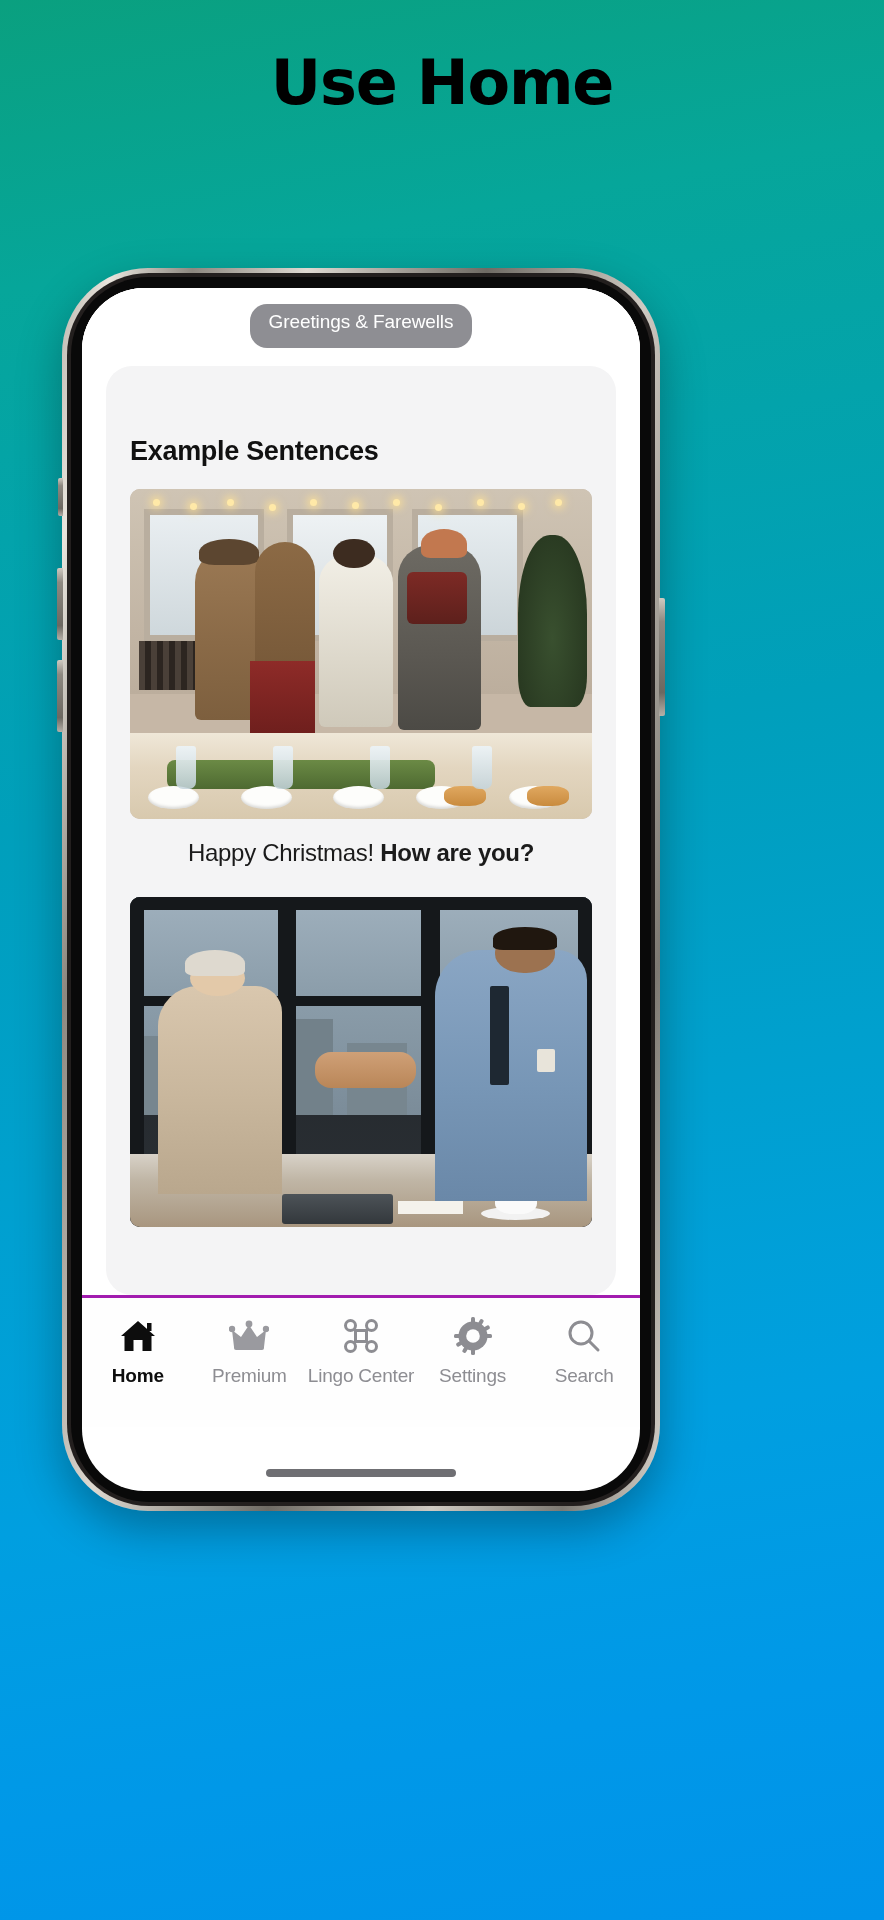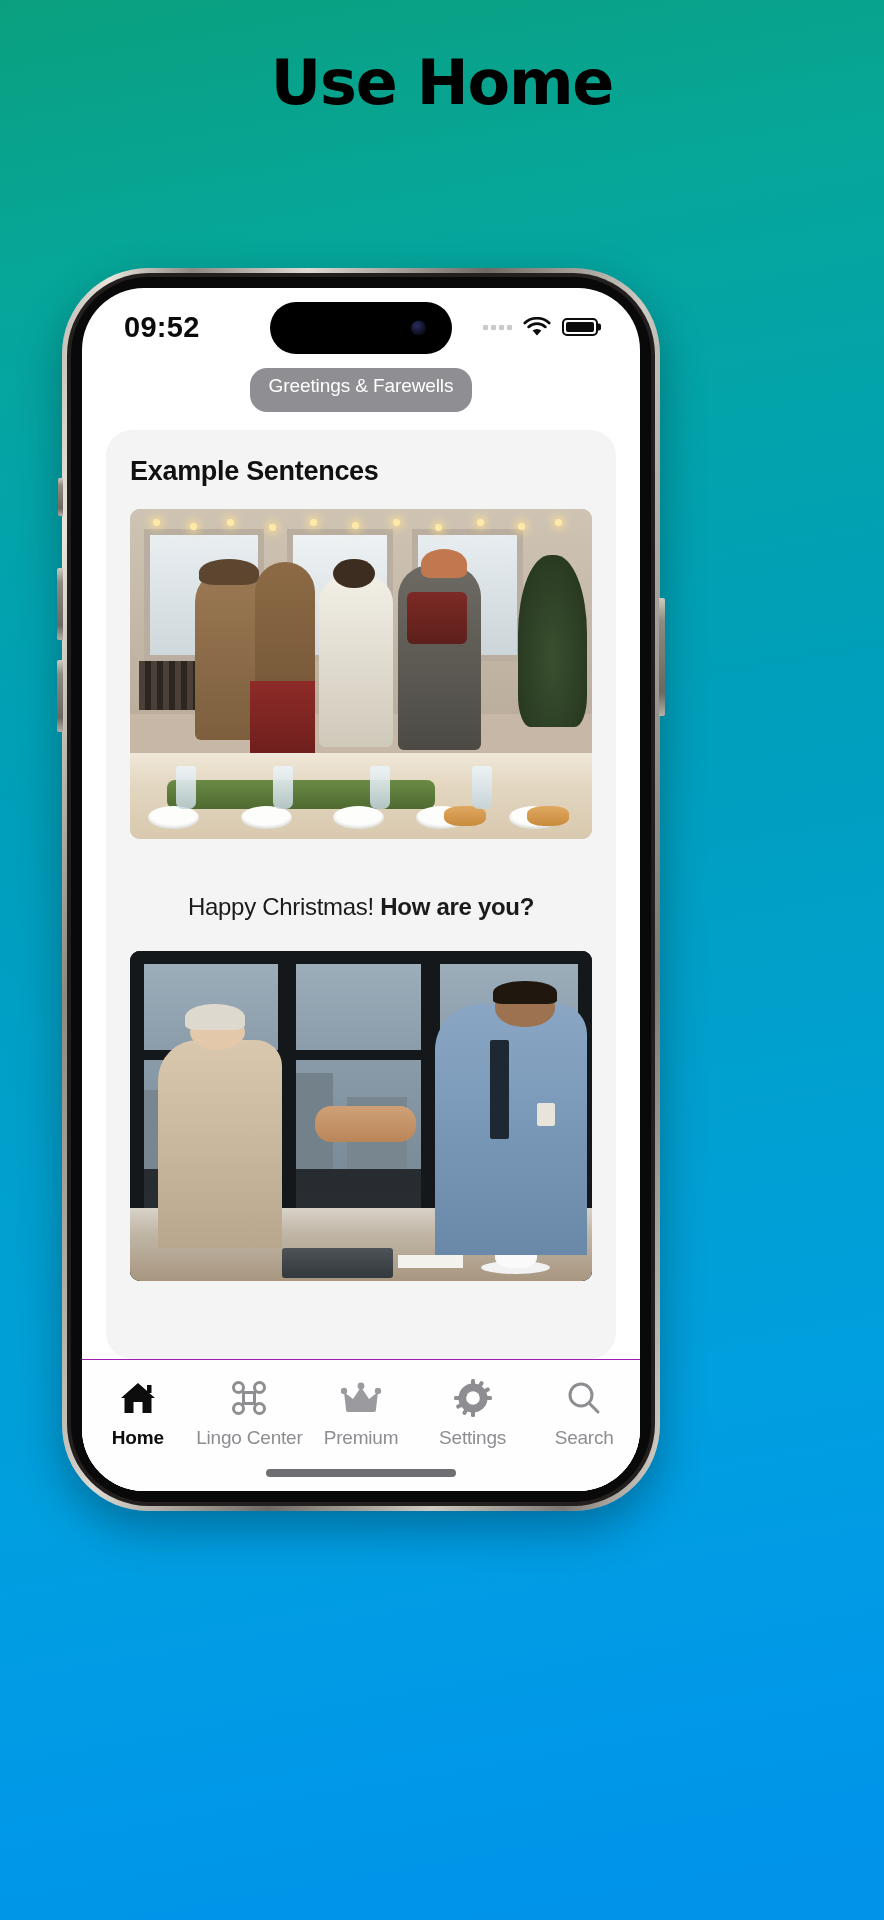--- a/index.html
+++ b/index.html
@@ -129,34 +129,34 @@
     background:#f4f4f5;
     border-radius:26px;
     height:100%;
     padding:26px 24px 10px 24px;
     overflow:hidden;
   }
   .card-title {
     font-size:27px; font-weight:700; color:#111;
     letter-spacing:-0.3px;
     margin-bottom:22px;
+    margin-top:44px;
   }
   .sentence { margin-bottom:30px; }
   .sentence-photo {
     width:100%; height:330px;
     border-radius:10px;
     overflow:hidden;
     position:relative;
   }
   .sentence-caption {
     text-align:center;
     font-size:24px; color:#1b1b1b;
     padding-top:20px;
     letter-spacing:-0.3px;
-    margin-top:34px;
   }
   .sentence-caption b { font-weight:700; }
 
   
   .ph1 { background:#c6b7a6; }
   .ph1 .wallL { position:absolute; left:0; top:0; width:100%; height:62%; background:linear-gradient(180deg,#cfc4b4,#bcae9d); }
   .ph1 .winA { position:absolute; left:3%;  top:6%;  width:26%; height:40%;
        background:linear-gradient(180deg,#e9eef1,#cfd8dc); border:6px solid #b9ae9f; }
   .ph1 .winB { position:absolute; left:34%; top:6%;  width:23%; height:40%;
        background:linear-gradient(180deg,#eef2f4,#d3dadd); border:6px solid #b9ae9f; }
@@ -234,21 +234,21 @@
   .ph2 .laptop { position:absolute; left:33%; bottom:1%; width:24%; height:9%;
        background:linear-gradient(180deg,#4d5358,#33383c); border-radius:3px; }
   .ph2 .paper { position:absolute; left:58%; bottom:4%; width:14%; height:4%;
        background:#f4f2ec; }
 
   
   .tabbar {
     display:flex; align-items:flex-start;
     height:132px;
     background:#fefefe;
-    border-top:1px solid #a21caf;
+    border-top:3px solid #a21caf;
     padding-top:18px;
   }
   .tab { flex:1; display:flex; flex-direction:column; align-items:center; gap:9px; }
   .tab .ico { height:40px; display:flex; align-items:center; justify-content:center; }
   .tab .lbl { font-size:19px; letter-spacing:-0.2px; }
   .tab.active .lbl { color:#0d0d0d; font-weight:700; }
   .tab .lbl { color:#8d8d92; font-weight:400; }
 
   .home-indicator {
     position:absolute; left:50%; transform:translateX(-50%);
@@ -268,44 +268,20 @@
   <div class="phone-black"></div>
   <div class="phone-black2"></div>
 
   <div class="btn-side btn-silent"></div>
   <div class="btn-side btn-volup"></div>
   <div class="btn-side btn-voldn"></div>
   <div class="btn-side btn-power"></div>
 
   <div class="screen">
 
-    <div class="statusbar">
-      <div class="sb-time">09:52</div>
-
-      <div class="dynamic-island">
-        <div class="di-cam"></div>
-      </div>
-
-      <div class="sb-right">
-        <div class="sb-signal">
-          <i></i>
-            <i></i>
-            <i></i>
-            <i></i>
-        </div>
-        <svg class="sb-wifi" viewBox="0 0 28 21">
-          <path d="M14 18.6 L9.6 13.6 a6.8 6.8 0 0 1 8.8 0 Z" fill="#0b0b0b"></path>
-          <path d="M5.6 9.9 a12.4 12.4 0 0 1 16.8 0" stroke="#0b0b0b" stroke-width="2.7" fill="none" stroke-linecap="round"></path>
-          <path d="M1.8 6.0 a18 18 0 0 1 24.4 0" stroke="#0b0b0b" stroke-width="2.7" fill="none" stroke-linecap="round"></path>
-        </svg>
-        <div class="sb-batt">
-            <i></i>
-          </div>
-      </div>
-    </div>
 
     <div class="app">
 
       <div class="topic-bar">
         <div class="topic-pill">Greetings &amp; Farewells</div>
       </div>
 
       <div class="content">
         <div class="card">
 
@@ -406,42 +382,42 @@
             <svg width="38" height="34" viewBox="0 0 38 34">
               <path d="M19 2 L36 17 L32.5 17 L32.5 32 L23.5 32 L23.5 21 L14.5 21 L14.5 32 L5.5 32 L5.5 17 L2 17 Z" fill="#0d0d0d"></path>
               <rect x="28" y="4" width="4.5" height="8" fill="#0d0d0d"></rect>
             </svg>
           </span>
           <span class="lbl">Home</span>
         </div>
 
         <div class="tab">
           <span class="ico">
+            <svg width="40" height="32" viewBox="0 0 40 32">
+              <path d="M5 27 L3 10 L12 17 L20 5 L28 17 L37 10 L35 27 Z" fill="#9a9a9f"></path>
+              <rect x="5" y="25" width="30" height="5" rx="2" fill="#9a9a9f"></rect>
+              <circle cx="3" cy="9" r="3.2" fill="#9a9a9f"></circle>
+              <circle cx="37" cy="9" r="3.2" fill="#9a9a9f"></circle>
+              <circle cx="20" cy="4" r="3.4" fill="#9a9a9f"></circle>
+            </svg>
+          </span>
+          <span class="lbl">Premium</span>
+        </div>
+
+        <div class="tab">
+          <span class="ico">
             <svg width="36" height="36" viewBox="0 0 36 36" fill="none" stroke="#8d8d92" stroke-width="3">
               <rect x="12.5" y="12.5" width="11" height="11"></rect>
               <circle cx="7.5" cy="7.5" r="5"></circle>
               <circle cx="28.5" cy="7.5" r="5"></circle>
               <circle cx="7.5" cy="28.5" r="5"></circle>
               <circle cx="28.5" cy="28.5" r="5"></circle>
             </svg>
           </span>
           <span class="lbl">Lingo Center</span>
-        </div>
-
-        <div class="tab">
-          <span class="ico">
-            <svg width="40" height="32" viewBox="0 0 40 32">
-              <path d="M5 27 L3 10 L12 17 L20 5 L28 17 L37 10 L35 27 Z" fill="#9a9a9f"></path>
-              <rect x="5" y="25" width="30" height="5" rx="2" fill="#9a9a9f"></rect>
-              <circle cx="3" cy="9" r="3.2" fill="#9a9a9f"></circle>
-              <circle cx="37" cy="9" r="3.2" fill="#9a9a9f"></circle>
-              <circle cx="20" cy="4" r="3.4" fill="#9a9a9f"></circle>
-            </svg>
-          </span>
-          <span class="lbl">Premium</span>
         </div>
 
         <div class="tab">
           <span class="ico">
             <svg width="38" height="38" viewBox="0 0 38 38">
               <g fill="#8d8d92">
                 <circle cx="19" cy="19" r="14.5"></circle>
                 <g>
                   <rect x="17" y="0" width="4" height="7" rx="1.5"></rect>
                   <rect x="17" y="31" width="4" height="7" rx="1.5"></rect>

